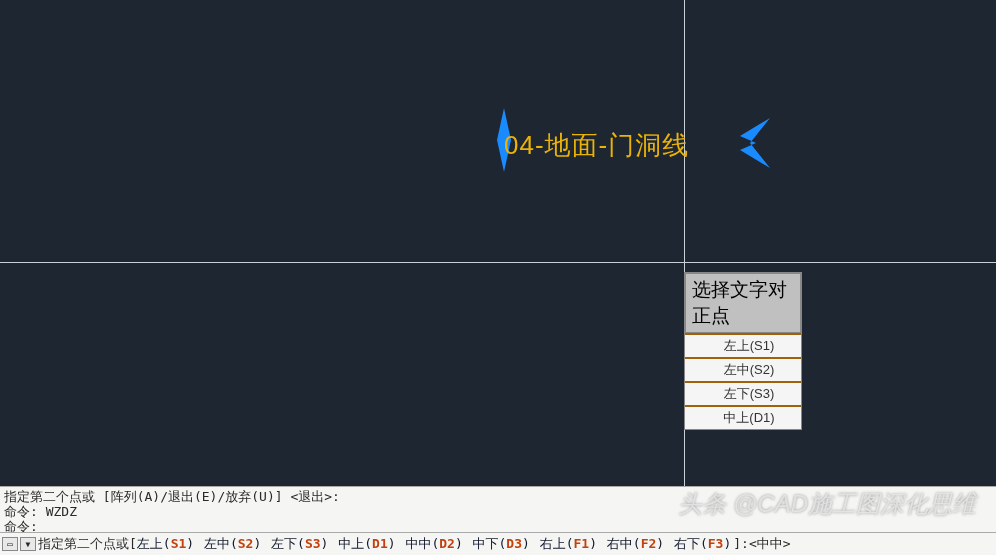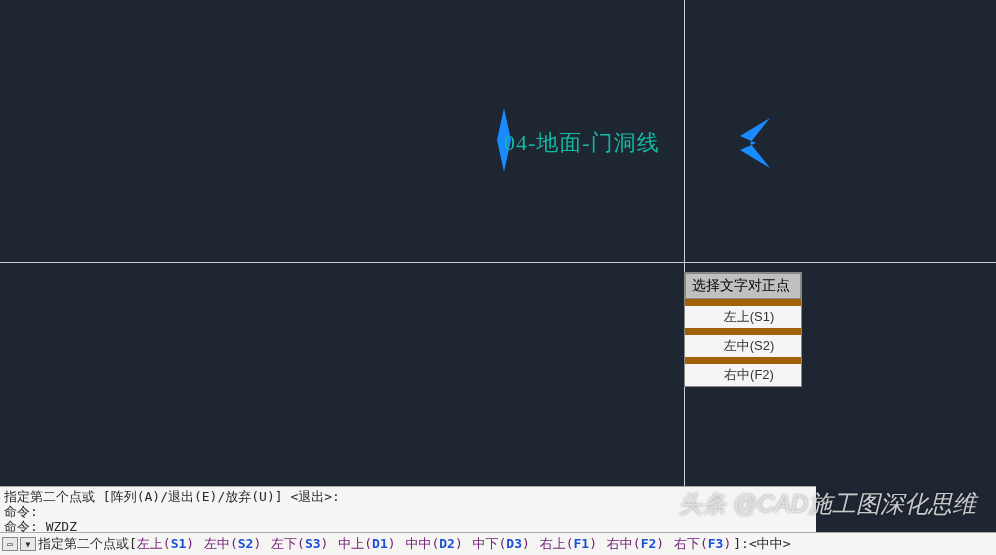--- a/index.html
+++ b/index.html
@@ -33,23 +33,23 @@
       top: 262px;
       left: 0;
       width: 996px;
       height: 1px;
       background: #c8d0d8;
     }
     .text-label {
       position: absolute;
       left: 504px;
       top: 128px;
-      color: #14b8a6;
-      font-size: 22px;
-      font-family: Liberation Serif, serif;
+      color: #eab308;
+      font-size: 26px;
+      font-family: Liberation Sans, sans-serif;
       letter-spacing: 1px;
     }
     .arrow-left {
       position: absolute;
       left: 491px;
       top: 108px;
     }
     .arrow-right {
       position: absolute;
       left: 732px;
@@ -60,47 +60,47 @@
       left: 684px;
       top: 272px;
       width: 118px;
       background: #e8e8e8;
       border: 1px solid #888;
       z-index: 10;
     }
     .popup-title {
       background: #c0c0c0;
       color: #000;
-      font-size: 14px;
+      font-size: 19px;
       padding: 3px 6px;
       border: 1px solid #888;
       font-weight: normal;
     }
     .popup-item {
       background: #f5f5f5;
       color: #333;
       font-size: 13px;
       padding: 2px 6px 2px 18px;
-      border-top: 7px solid #a16207;
+      border-top: 2px solid #a16207;
       cursor: pointer;
       position: relative;
       text-align: center;
     }
     .popup-item.selected::before {
       content: "●";
       position: absolute;
       left: 3px;
       top: 2px;
       font-size: 10px;
     }
     .command-history {
       position: absolute;
       top: 486px;
       left: 0;
-      width: 816px;
+      width: 996px;
       height: 46px;
       background: #f5f5f3;
       border-top: 1px solid #aaa;
       font-family: "SimSun", Consolas, monospace;
       font-size: 13px;
       color: #2a2a2a;
       padding: 2px 4px;
       line-height: 15px;
     }
     .command-line {
@@ -126,25 +126,25 @@
       display: flex;
       align-items: center;
       justify-content: center;
       background: #e8e8e8;
       font-size: 9px;
     }
     .cmd-option {
       padding: 0 2px 0 0;
     }
     .cmd-shortcut {
-      color: #1d4ed8;
+      color: #c2410c;
       font-weight: bold;
     }
     .cmd-bracket {
-      color: #701a75;
+      color: #0f172a;
     }
     .watermark {
       position: absolute;
       right: 20px;
       bottom: 35px;
       font-size: 24px;
       color: rgba(232, 232, 232, 0.85);
       font-style: italic;
       font-family: "Microsoft YaHei", sans-serif;
       z-index: 5;
@@ -166,29 +166,30 @@
 
   <svg class="arrow-right" width="38" height="50" viewBox="0 0 38 50">
     <polygon points="38,0 8,18 24,25 8,32 38,50 18,25" fill="#1a8bff"></polygon>
   </svg>
 
   <div class="popup-menu">
     <div class="popup-title">选择文字对正点</div>
     <div id="popup-items">
         <div class="popup-item">左上(S1)</div>
         <div class="popup-item">左中(S2)</div>
-        <div class="popup-item">右中(F2)</div>
+        <div class="popup-item">左下(S3)</div>
+        <div class="popup-item">中上(D1)</div>
       </div>
   </div>
 </div>
 
 <div class="command-history">
   <div>指定第二个点或 [阵列(A)/退出(E)/放弃(U)] &lt;退出&gt;:</div>
+  <div>命令: WZDZ</div>
   <div>命令:</div>
-  <div>命令: WZDZ</div>
 </div>
 
 <div class="command-line">
   <span class="cmd-icon">▭</span>
   <span class="cmd-icon" style="font-size:8px;">▼</span>
   <span>指定第二个点或[</span>
   <span id="cmd-opts"><span class="cmd-option"><span class="cmd-bracket">左上(</span><span class="cmd-shortcut">S1</span><span class="cmd-bracket">)</span></span><span class="cmd-option"><span class="cmd-bracket"> 左中(</span><span class="cmd-shortcut">S2</span><span class="cmd-bracket">)</span></span><span class="cmd-option"><span class="cmd-bracket"> 左下(</span><span class="cmd-shortcut">S3</span><span class="cmd-bracket">)</span></span><span class="cmd-option"><span class="cmd-bracket"> 中上(</span><span class="cmd-shortcut">D1</span><span class="cmd-bracket">)</span></span><span class="cmd-option"><span class="cmd-bracket"> 中中(</span><span class="cmd-shortcut">D2</span><span class="cmd-bracket">)</span></span><span class="cmd-option"><span class="cmd-bracket"> 中下(</span><span class="cmd-shortcut">D3</span><span class="cmd-bracket">)</span></span><span class="cmd-option"><span class="cmd-bracket"> 右上(</span><span class="cmd-shortcut">F1</span><span class="cmd-bracket">)</span></span><span class="cmd-option"><span class="cmd-bracket"> 右中(</span><span class="cmd-shortcut">F2</span><span class="cmd-bracket">)</span></span><span class="cmd-option"><span class="cmd-bracket"> 右下(</span><span class="cmd-shortcut">F3</span><span class="cmd-bracket">)</span></span></span>
   <span>]:&lt;中中&gt;</span>
 </div>
 

